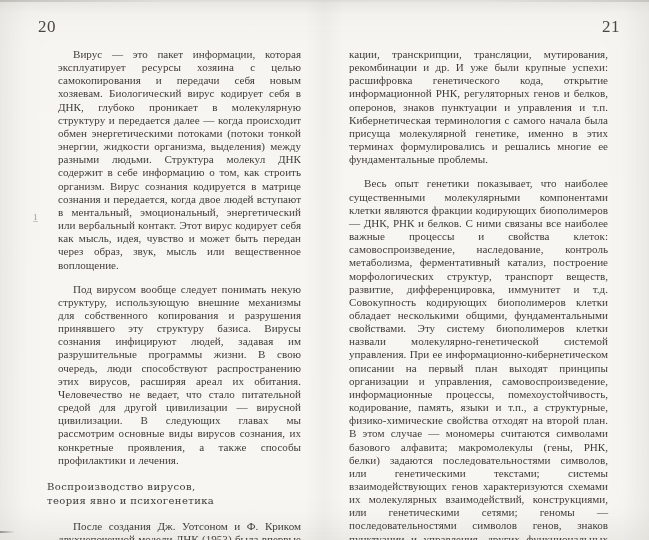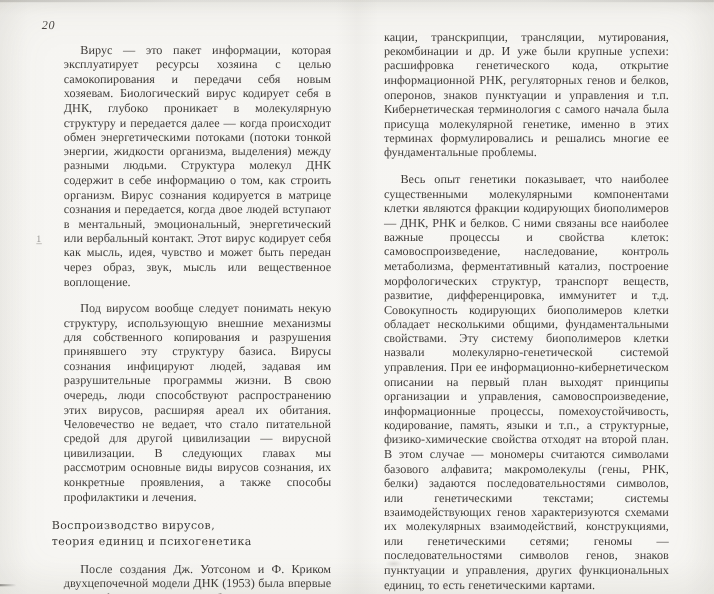--- a/index.html
+++ b/index.html
@@ -19,21 +19,21 @@
   }
   .top-edge{
     position:absolute;top:0;left:0;right:0;height:2px;
     background:linear-gradient(90deg, rgba(130,128,122,.35), rgba(160,158,152,.12) 25%,
                rgba(160,158,152,.08) 75%, rgba(130,128,122,.28));
   }
   .page{position:absolute;top:17px;}
   .page-left{left:47px;width:265px;}
   .page-right{left:338px;width:281px;}
   .folio{
-    font-size:11px;color:#4a4744;letter-spacing:.5px;margin-bottom:11px;font-style:italic;
+    font-size:17px;color:#4a4744;letter-spacing:.5px;margin-bottom:11px;
   }
   .folio-left{text-align:left;margin-left:-9px;}
   .folio-right{text-align:right;margin-right:-1px;}
   .body-text{
     margin:11px;
     font-size:11.1px;line-height:13.15px;
     text-align:justify;
     color:#403d3a;
     word-spacing:.4px;
   }
@@ -66,27 +66,28 @@
 
 <div class="spread">
   <div class="top-edge"></div>
 
   <div class="page page-left">
     <div class="folio folio-left">20</div>
     <p class="body-text indent">Вирус — это пакет информации, которая эксплуатирует ресурсы хозяина с целью самокопирования и передачи себя новым хозяевам. Биологический вирус кодирует себя в ДНК, глубоко проникает в молекулярную структуру и передается далее — когда происходит обмен энергетическими потоками (потоки тонкой энергии, жидкости организма, выделения) между разными людьми. Структура молекул ДНК содержит в себе информацию о том, как строить организм. Вирус сознания кодируется в матрице сознания и передается, когда двое людей вступают в ментальный, эмоциональный, энергетический или вербальный контакт. Этот вирус кодирует себя как мысль, идея, чувство и может быть передан через образ, звук, мысль или вещественное воплощение.</p>
     <p class="body-text indent">Под вирусом вообще следует понимать некую структуру, использующую внешние механизмы для собственного копирования и разрушения принявшего эту структуру базиса. Вирусы сознания инфицируют людей, задавая им разрушительные программы жизни. В свою очередь, люди способствуют распространению этих вирусов, расширяя ареал их обитания. Человечество не ведает, что стало питательной средой для другой цивилизации — вирусной цивилизации. В следующих главах мы рассмотрим основные виды вирусов сознания, их конкретные проявления, а также способы профилактики и лечения.</p>
     <div class="chapter-heading">
       <div>Воспроизводство вирусов,</div>
-      <div>теория единиц и психогенетика</div>
+      <div>теория явно и психогенетика</div>
     </div>
     <p class="body-text indent">После создания Дж. Уотсоном и Ф. Криком двухцепочечной модели ДНК (1953) была впервые явно сформулирована проблема генетического кода как ключевая проблема кодирования генетической информации. А к середине 60-х годов молекулярная генетика разобралась в проблемах физической природы генов (ДНК, РНК) и организации основных генетических процессов: репли-</p>
     <span class="margin-mark">1</span>
   </div>
 
   <div class="page page-right">
+    <div class="folio folio-right">21</div>
     <p class="body-text">кации, транскрипции, трансляции, мутирования, рекомбинации и др. И уже были крупные успехи: расшифровка генетического кода, открытие информационной РНК, регуляторных генов и белков, оперонов, знаков пунктуации и управления и т.п. Кибернетическая терминология с самого начала была присуща молекулярной генетике, именно в этих терминах формулировались и решались многие ее фундаментальные проблемы.</p>
     <p class="body-text indent">Весь опыт генетики показывает, что наиболее существенными молекулярными компонентами клетки являются фракции кодирующих биополимеров — ДНК, РНК и белков. С ними связаны все наиболее важные процессы и свойства клеток: самовоспроизведение, наследование, контроль метаболизма, ферментативный катализ, построение морфологических структур, транспорт веществ, развитие, дифференцировка, иммунитет и т.д. Совокупность кодирующих биополимеров клетки обладает несколькими общими, фундаментальными свойствами. Эту систему биополимеров клетки назвали молекулярно-генетической системой управления. При ее информационно-кибернетическом описании на первый план выходят принципы организации и управления, самовоспроизведение, информационные процессы, помехоустойчивость, кодирование, память, языки и т.п., а структурные, физико-химические свойства отходят на второй план. В этом случае — мономеры считаются символами базового алфавита; макромолекулы (гены, РНК, белки) задаются последовательностями символов, или генетическими текстами; системы взаимодействующих генов характеризуются схемами их молекулярных взаимодействий, конструкциями, или генетическими сетями; геномы — последовательностями символов генов, знаков пунктуации и управления, других функциональных единиц, то есть генетическими картами.</p>
     <p class="body-text indent">Теперь молекулярные свойства, отношения, функции, записанные в генетических текстах, можно считать генетической информацией, а правила и закономерно-</p>
   </div>
 
   <div class="smudge"></div>
   <div class="edge-mark"></div>
 </div>
 
 </body></html>

